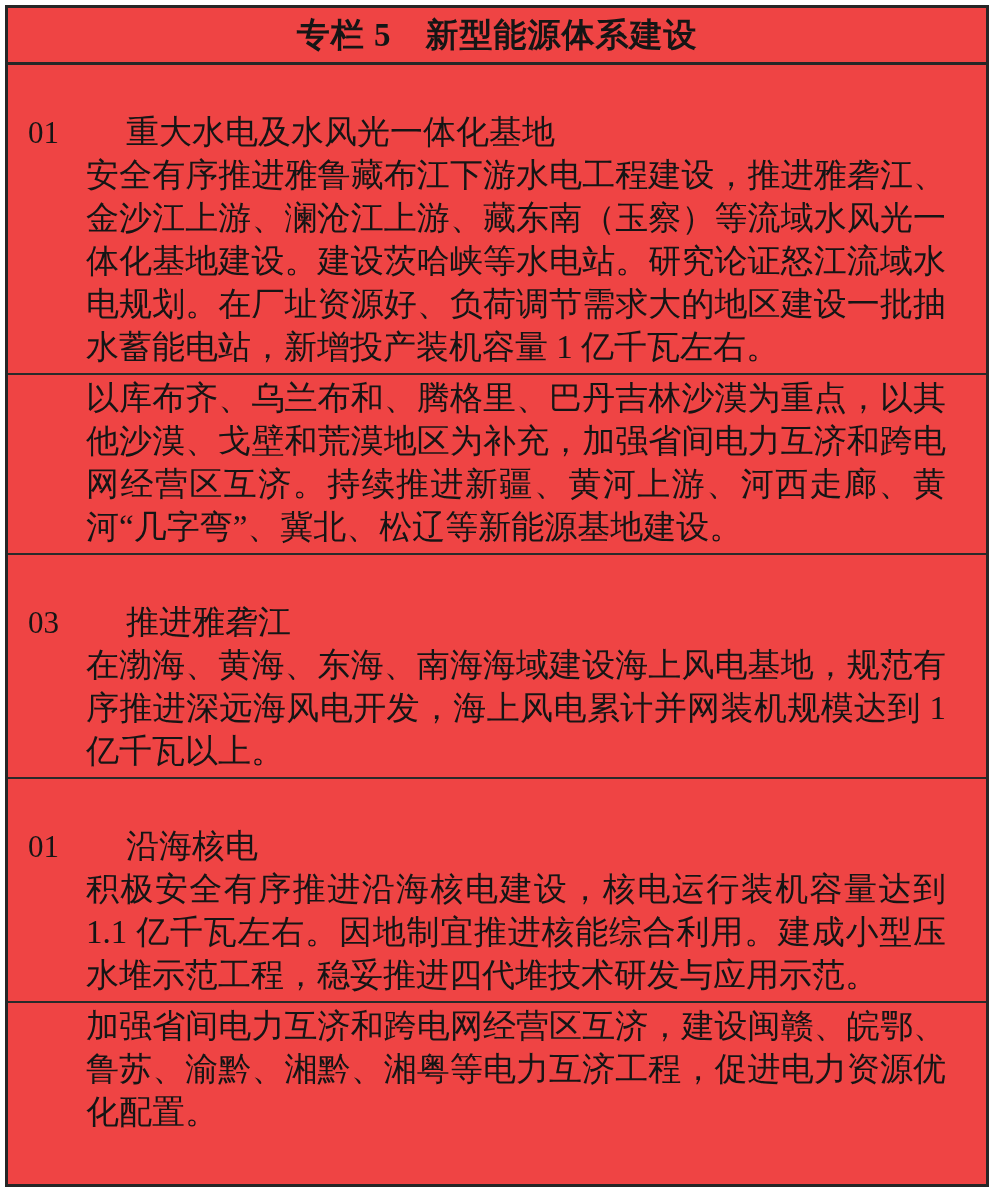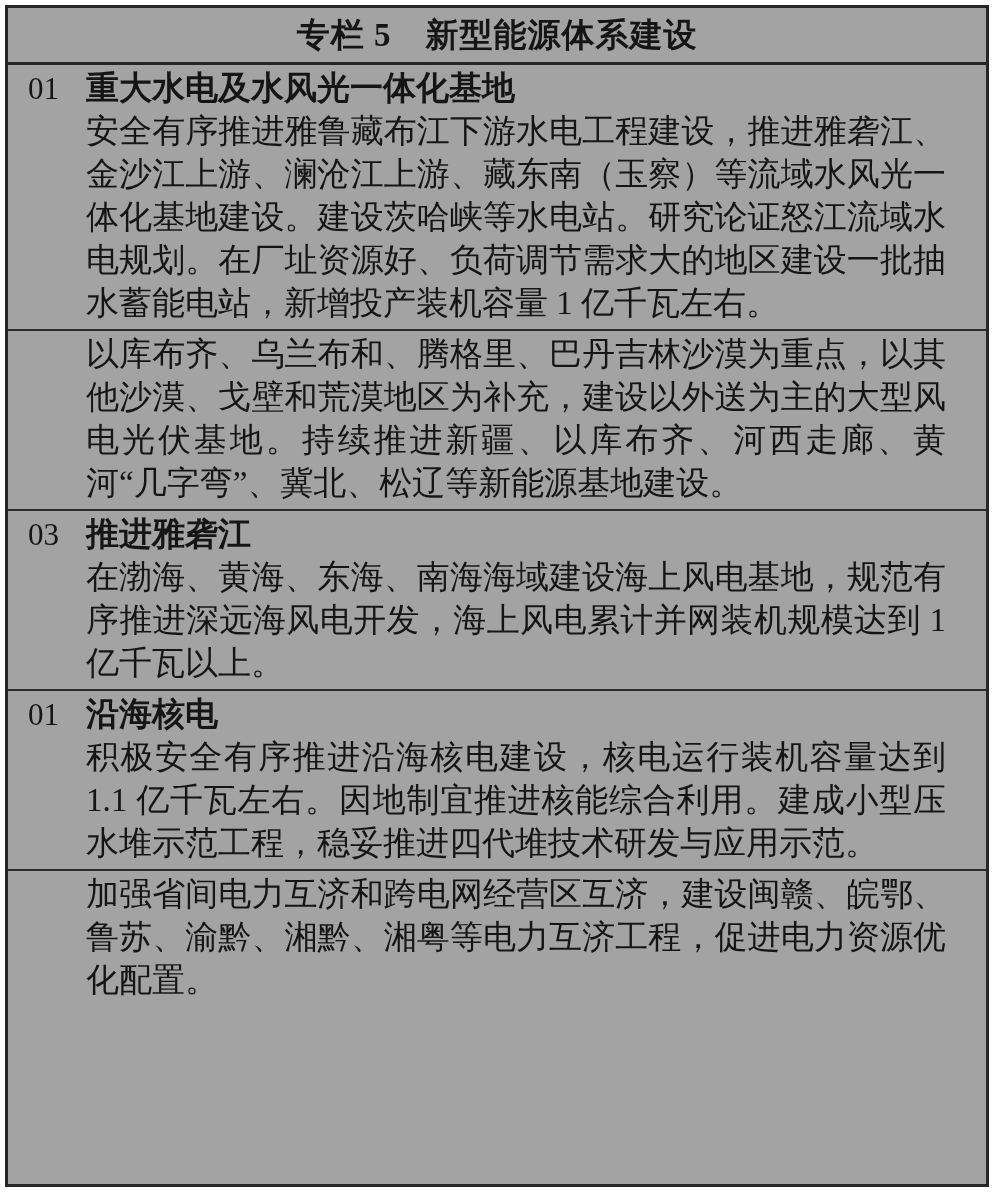--- a/index.html
+++ b/index.html
@@ -9,21 +9,21 @@
     width: 1000px;
     height: 1198px;
   }
   .panel {
     position: absolute;
     left: 5px;
     top: 5px;
     width: 984px;
     height: 1182px;
     border: 3px solid #262626;
-    background: #a3a3a3;
+    background: #ef4444;
     color: #151515;
     font-family: "Liberation Serif", "DejaVu Serif", serif;
     overflow: hidden;
     box-sizing: border-box;
   }
   .title-row {
     height: 54px;
     line-height: 54px;
     text-align: center;
     font-size: 33px;
@@ -36,30 +36,32 @@
     padding: 2px 0 4px 0;
     font-size: 33px;
     line-height: 43px;
   }
   .section:last-child {
     border-bottom: none;
   }
   .heading-row {
     display: flex;
     align-items: baseline;
+    gap: 40px;
   }
   .num {
     flex: 0 0 58px;
     padding-left: 20px;
     font-family: "Liberation Serif", "DejaVu Serif", serif;
     font-size: 31px;
   }
   .heading {
-    font-weight: bold;
+    font-weight: normal;
     flex: 1 1 auto;
+    margin-top: 44px;
   }
   .body {
     margin: 0 40px 0 78px;
     text-align: justify;
     text-justify: inter-ideograph;
   }
 </style>
 </head>
 <body>
 
@@ -68,21 +70,21 @@
 
   <div class="section">
     <div class="heading-row">
       <span class="num">01</span>
       <span class="heading">重大水电及水风光一体化基地</span>
     </div>
     <p class="body">安全有序推进雅鲁藏布江下游水电工程建设，推进雅砻江、金沙江上游、澜沧江上游、藏东南（玉察）等流域水风光一体化基地建设。建设茨哈峡等水电站。研究论证怒江流域水电规划。在厂址资源好、负荷调节需求大的地区建设一批抽水蓄能电站，新增投产装机容量 1 亿千瓦左右。</p>
   </div>
 
   <div class="section">
-    <p class="body">以库布齐、乌兰布和、腾格里、巴丹吉林沙漠为重点，以其他沙漠、戈壁和荒漠地区为补充，建设以外送为主的大型风电光伏基地。持续推进新疆、以库布齐、河西走廊、黄河“几字弯”、冀北、松辽等新能源基地建设。</p>
+    <p class="body">以库布齐、乌兰布和、腾格里、巴丹吉林沙漠为重点，以其他沙漠、戈壁和荒漠地区为补充，加强省间电力互济和跨电网经营区互济。持续推进新疆、黄河上游、河西走廊、黄河“几字弯”、冀北、松辽等新能源基地建设。</p>
   </div>
 
   <div class="section">
     <div class="heading-row">
       <span class="num">03</span>
       <span class="heading">推进雅砻江</span>
     </div>
     <p class="body">在渤海、黄海、东海、南海海域建设海上风电基地，规范有序推进深远海风电开发，海上风电累计并网装机规模达到 1 亿千瓦以上。</p>
   </div>
 

